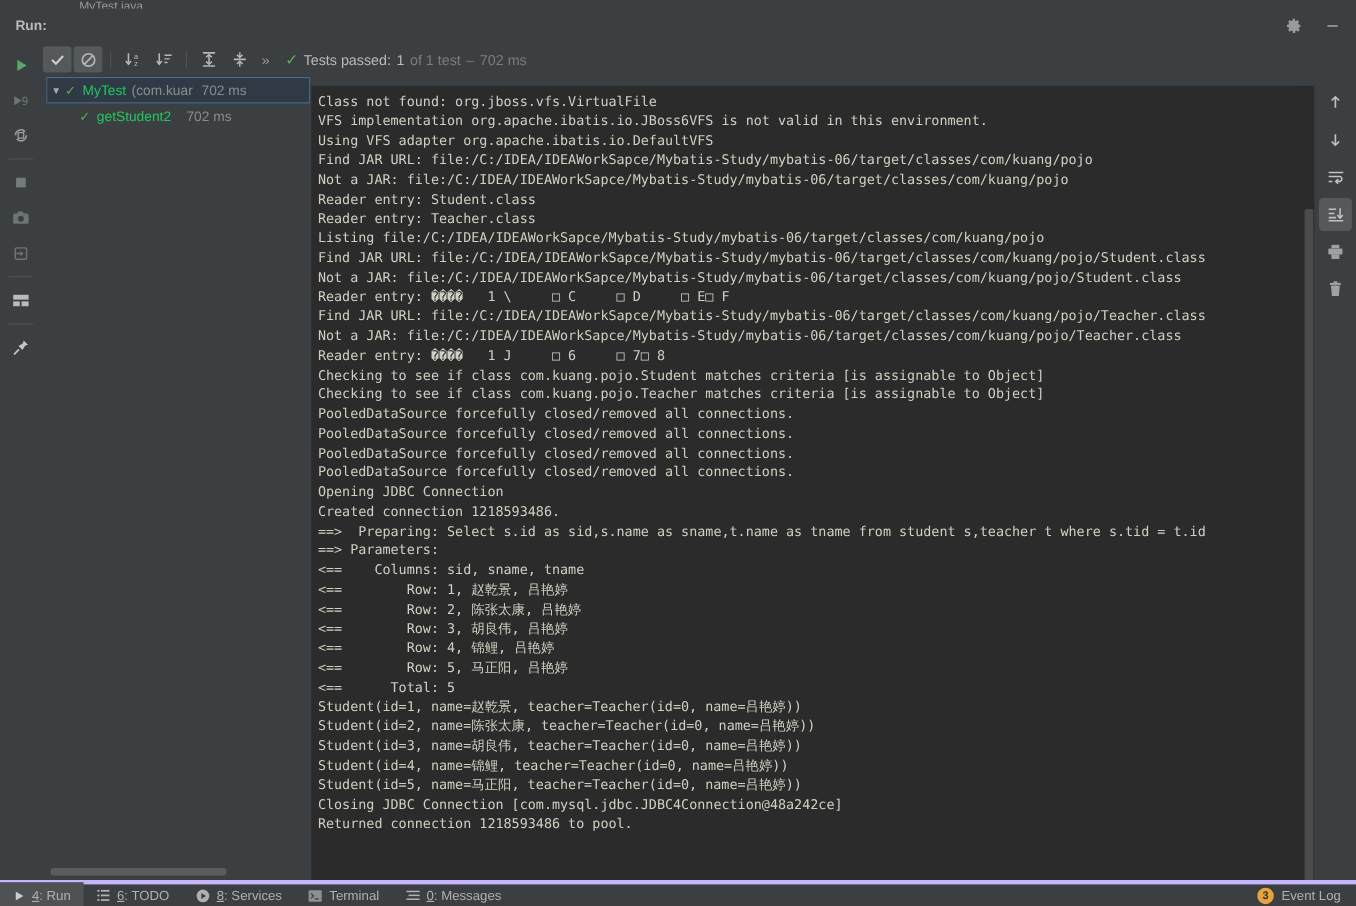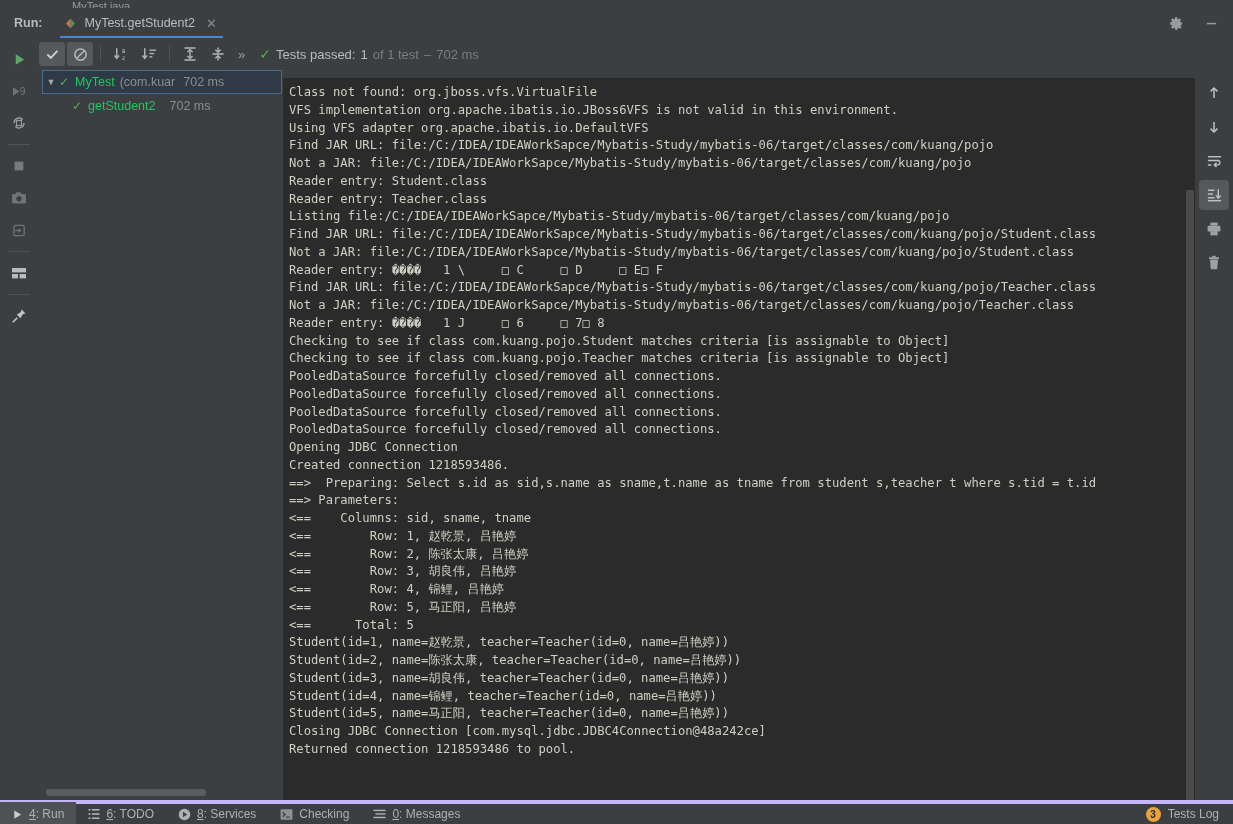--- a/index.html
+++ b/index.html
@@ -179,31 +179,20 @@
 </head>
 <body>
 
 <div class="top-strip">
   <div class="ghost-tab">MyTest.java</div>
 </div>
 
 <div class="run-header">
   <span class="run-label">Run:</span>
 
-  <div class="run-tab">
-    <span>
-      <svg width="13" height="13" viewBox="0 0 13 13">
-        <path d="M6.5 1.5 L2 6.5 L6.5 11.5 Z" fill="#c7734a"></path>
-        <path d="M6.5 1.5 L11 6.5 L6.5 11.5 Z" fill="#5e8c5e"></path>
-      </svg>
-    </span>
-    <span class="run-tab-title">MyTest.getStudent2</span>
-    <span class="tab-close">✕</span>
-    <div class="run-tab-underline"></div>
-  </div>
 
   <div class="hdr-right">
     <span>
       <svg width="15" height="15" viewBox="0 0 16 16">
         <path fill="#9a9a9a" d="M8 5.3a2.7 2.7 0 1 0 0 5.4 2.7 2.7 0 0 0 0-5.4zm0 4a1.3 1.3 0 1 1 0-2.6 1.3 1.3 0 0 1 0 2.6z"></path>
         <path fill="#9a9a9a" d="M14 9.1V6.9l-1.7-.3a4.6 4.6 0 0 0-.5-1.2l1-1.4-1.6-1.6-1.4 1a4.6 4.6 0 0 0-1.2-.5L8.9 1H6.7l-.3 1.9c-.4.1-.8.3-1.2.5l-1.4-1-1.6 1.6 1 1.4c-.2.4-.4.8-.5 1.2L1 6.9v2.2l1.7.3c.1.4.3.8.5 1.2l-1 1.4 1.6 1.6 1.4-1c.4.2.8.4 1.2.5l.3 1.9h2.2l.3-1.9c.4-.1.8-.3 1.2-.5l1.4 1 1.6-1.6-1-1.4c.2-.4.4-.8.5-1.2L14 9.1z"></path>
       </svg>
     </span>
     <span>
       <svg width="15" height="15" viewBox="0 0 16 16">
@@ -509,31 +498,31 @@
   </div>
 
   <div class="sb-item">
     <span>
       <svg width="13" height="13" viewBox="0 0 14 14">
         <rect x="0.6" y="1.4" width="12.8" height="11.2" rx="1" fill="#8d9192"></rect>
         <path d="M3 4.6 L5.4 7 L3 9.4" stroke="#3c3f41" stroke-width="1.3" fill="none"></path>
         <path d="M6.6 9.8 h4" stroke="#3c3f41" stroke-width="1.3"></path>
       </svg>
     </span>
-    <span>Checking</span>
+    <span>Terminal</span>
   </div>
 
   <div class="sb-item">
     <span>
       <svg width="13" height="12" viewBox="0 0 14 12">
         <rect x="0.5" y="1.4" width="13" height="1.5" fill="#b0b0b0"></rect>
         <rect x="2.6" y="5.2" width="10.9" height="1.5" fill="#b0b0b0"></rect>
         <rect x="0.5" y="9" width="13" height="1.5" fill="#b0b0b0"></rect>
       </svg>
     </span>
     <span><span class="sb-underline">0</span><span>: Messages</span></span>
   </div>
 
   <div class="sb-right">
     <span class="badge">3</span>
-    <span style="color:#b0b0b0;font-size:12px">Tests Log</span>
+    <span style="color:#b0b0b0;font-size:12px">Event Log</span>
   </div>
 </div>
 
 </body></html>

